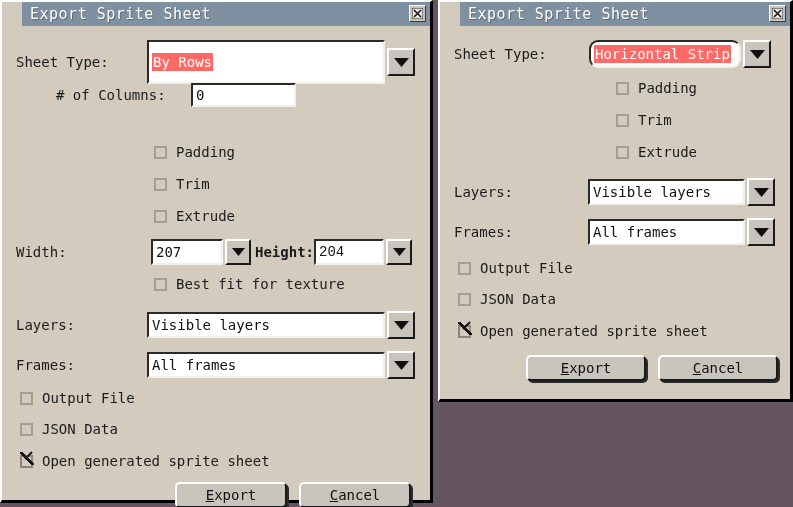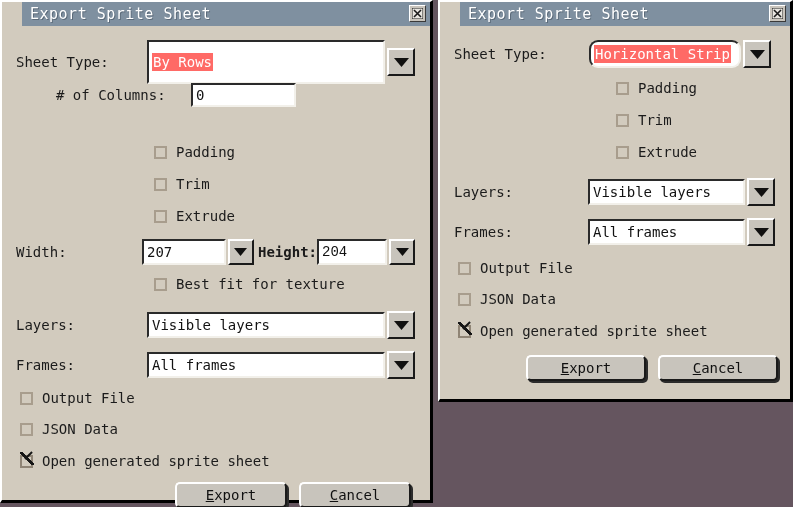--- a/index.html
+++ b/index.html
@@ -242,21 +242,21 @@
       <span class="check-label">Trim</span>
     </div>
     <div class="check-row" style="top:182px; left:152px;">
       <span class="cbox"></span>
       <span class="check-label">Extrude</span>
     </div>
 
     <div class="row" style="top:213px; left:14px;">
       <span class="label" style="width:135px;">Width:</span>
       <div class="combo">
-        <div class="entry" style="width:84px; height:26px;">
+        <div class="entry" style="width:72px; height:26px;">
           <span class="plain">207</span>
         </div>
         <div class="arrow-btn small">
           <svg width="13" height="8" viewBox="0 0 13 8">
               <path d="M0 0 L13 0 L6.5 8 Z" fill="#101010"></path>
             </svg>
         </div>
       </div>
       <span class="label" style="margin-left:4px;font-weight:bold;">Height:</span>
       <div class="combo" style="font-family:Liberation Mono, monospace;">

